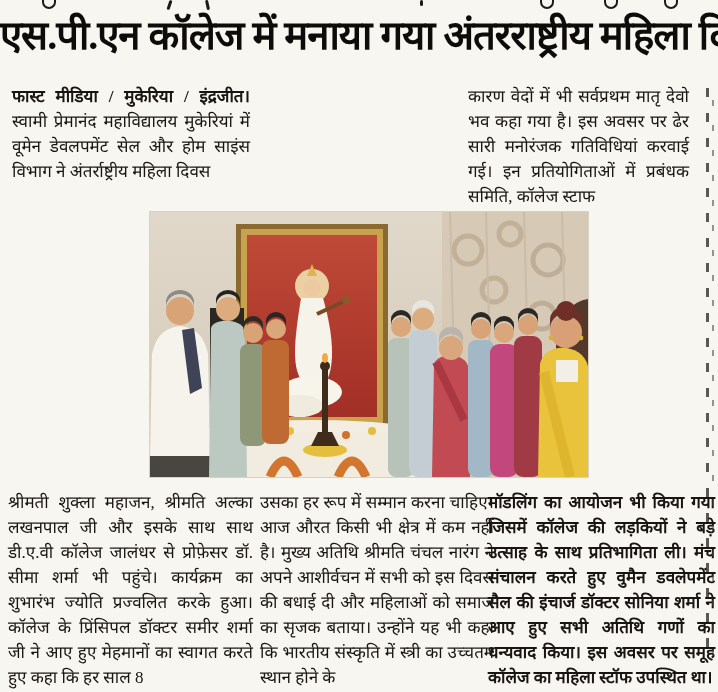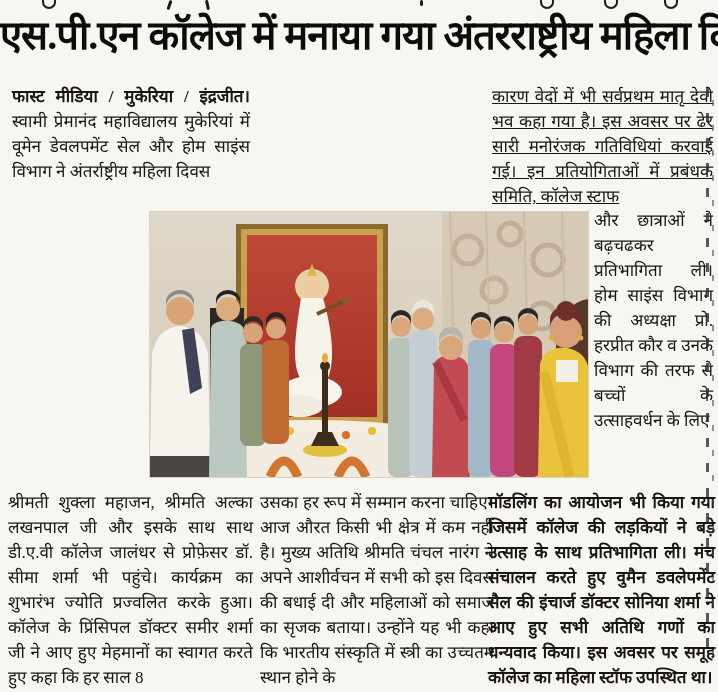--- a/index.html
+++ b/index.html
@@ -23,21 +23,21 @@
   }
   
   .col-block{position:absolute;font-size:17px;line-height:25px;text-align:justify;}
   .col-block p{margin:0;}
   .byline{font-weight:700;}
   .lt{left:12px;top:84px;width:238px;}
   .ln{left:12px;top:196px;width:137px;}
   .lb{left:8px;top:490px;width:245px;}
   .mt{left:257px;top:84px;width:228px;}
   .mb{left:260px;top:490px;width:234px;}
-  .rt{left:492px;top:84px;width:221px;text-decoration:underline;}
+  .rt{left:468px;top:84px;width:221px;}
   .rn{left:594px;top:208px;width:119px;}
   .rb{left:488px;top:490px;width:227px;font-weight:bold;}
   
   .photo{position:absolute;left:150px;top:212px;width:438px;height:265px;overflow:hidden;box-shadow:0 0 0 1px #d8d2c6;}
   
   .right-fragments{position:absolute;top:88px;left:705px;height:572px;width:10px;opacity:.8;}
   .right-fragments .bar1{position:absolute;left:1px;top:0;bottom:0;width:3px;
      background:repeating-linear-gradient(to bottom,#35312c 0 9px,transparent 9px 25px);}
   .right-fragments .bar2{position:absolute;left:7px;top:12px;bottom:0;width:2px;
      background:repeating-linear-gradient(to bottom,#4a453e 0 6px,transparent 6px 25px);opacity:.7;}
@@ -65,23 +65,20 @@
   <div class="col-block lb">
     <p>श्रीमती शुक्ला महाजन, श्रीमति अल्का लखनपाल जी और इसके साथ साथ डी.ए.वी कॉलेज जालंधर से प्रोफ़ेसर डॉ. सीमा शर्मा भी पहुंचे। कार्यक्रम का शुभारंभ ज्योति प्रज्वलित करके हुआ। कॉलेज के प्रिंसिपल डॉक्टर समीर शर्मा जी ने आए हुए मेहमानों का स्वागत करते हुए  कहा कि हर साल 8</p>
   </div>
 
   <div class="col-block mb">
     <p>उसका हर रूप में सम्मान करना चाहिए। आज औरत किसी भी क्षेत्र में कम नहीं है।  मुख्य अतिथि श्रीमति चंचल नारंग ने अपने आशीर्वचन में सभी को इस दिवस की बधाई दी और महिलाओं को समाज का सृजक बताया। उन्होंने यह भी कहा कि भारतीय संस्कृति में स्त्री का उच्चतम स्थान  होने के</p>
   </div>
 
   <div class="col-block rt">
     <p>कारण वेदों में भी सर्वप्रथम मातृ देवो भव कहा गया है। इस अवसर पर ढेर सारी मनोरंजक गतिविधियां करवाई गई। इन प्रतियोगिताओं में प्रबंधक समिति, कॉलेज स्टाफ</p>
-  </div>
-  <div class="col-block rn">
-    <p>और छात्राओं ने बढ़चढकर प्रतिभागिता ली।  होम साइंस विभाग की अध्यक्षा प्रो.  हरप्रीत कौर व उनके विभाग की तरफ से बच्चों के उत्साहवर्धन के लिए</p>
   </div>
   <div class="col-block rb">
     <p>मॉडलिंग का आयोजन भी किया गया जिसमें कॉलेज की लड़कियों ने बड़े उत्साह के साथ प्रतिभागिता ली। मंच संचालन करते हुए वुमैन डवलेपमेंट सैल की इंचार्ज डॉक्टर सोनिया शर्मा ने आए हुए सभी अतिथि गणों  का धन्यवाद किया।  इस अवसर पर  समूह कॉलेज का महिला स्टॉफ उपस्थित था।</p>
   </div>
 
   <div class="photo">
     <svg width="438" height="265" viewBox="0 0 438 265" xmlns="http://www.w3.org/2000/svg">
       <defs>
         <linearGradient id="wallg" x1="0" y1="0" x2="0" y2="1">
           <stop offset="0" stop-color="#e0d8ca"></stop>

